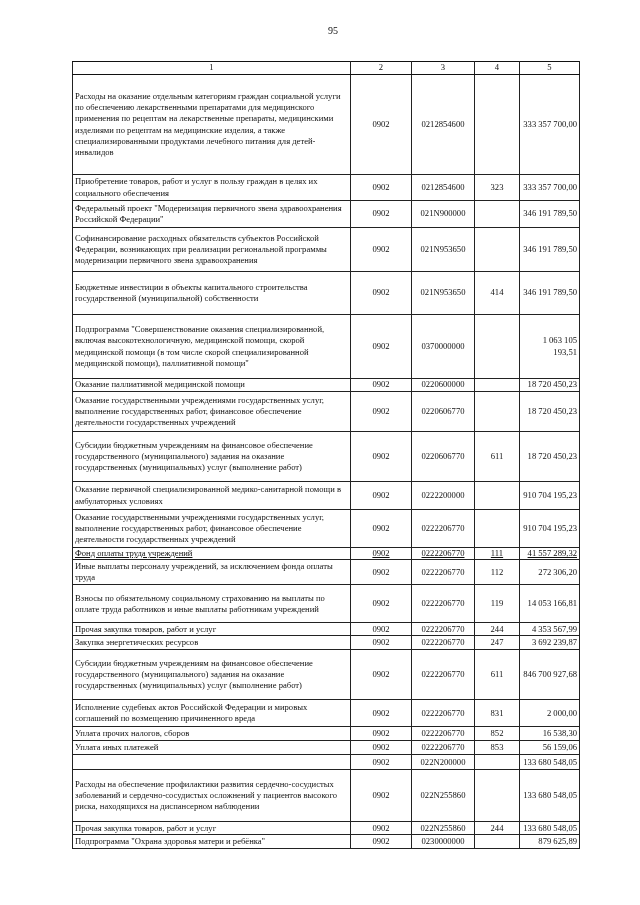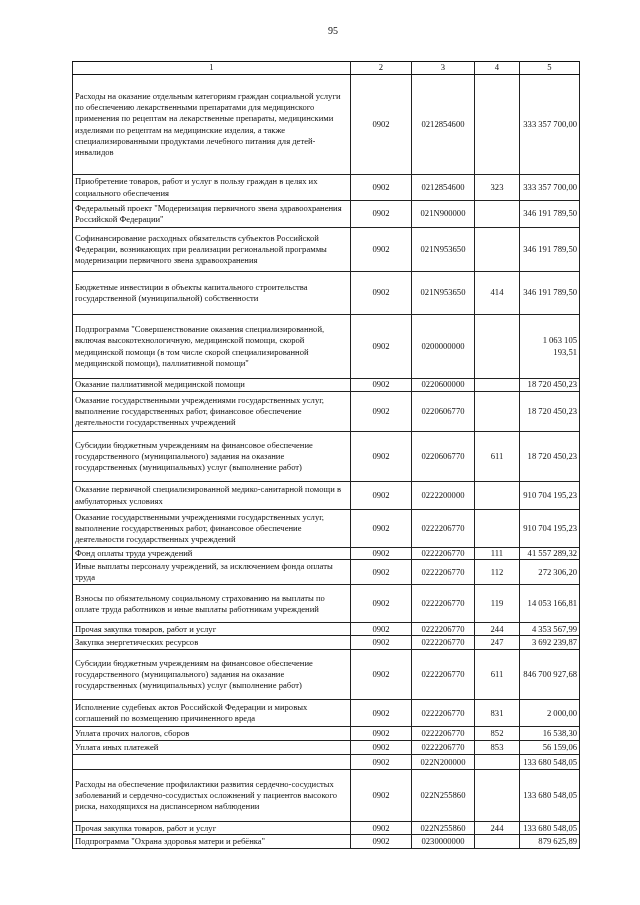--- a/index.html
+++ b/index.html
@@ -69,21 +69,21 @@
       <tr style="height: 43px; font-family: Liberation Serif, serif;">
         <td class="c1">Бюджетные инвестиции в объекты капитального строительства государственной (муниципальной) собственности</td>
         <td class="c2">0902</td>
         <td class="c3">021N953650</td>
         <td class="c4">414</td>
         <td class="c5">346 191 789,50</td>
       </tr>
       <tr style="height: 64px;">
         <td class="c1">Подпрограмма "Совершенствование оказания специализированной, включая высокотехнологичную, медицинской помощи, скорой медицинской помощи (в том числе скорой специализированной медицинской помощи), паллиативной помощи"</td>
         <td class="c2">0902</td>
-        <td class="c3">0200000000</td>
+        <td class="c3">0370000000</td>
         <td class="c4"></td>
         <td class="c5">1 063 105 193,51</td>
       </tr>
       <tr style="height: 13px; padding-left: 29px;">
         <td class="c1">Оказание паллиативной медицинской помощи</td>
         <td class="c2">0902</td>
         <td class="c3">0220600000</td>
         <td class="c4"></td>
         <td class="c5">18 720 450,23</td>
       </tr>
@@ -108,21 +108,21 @@
         <td class="c4"></td>
         <td class="c5">910 704 195,23</td>
       </tr>
       <tr style="height: 38px;">
         <td class="c1">Оказание государственными учреждениями государственных услуг, выполнение государственных работ, финансовое обеспечение деятельности государственных учреждений</td>
         <td class="c2">0902</td>
         <td class="c3">0222206770</td>
         <td class="c4"></td>
         <td class="c5">910 704 195,23</td>
       </tr>
-      <tr style="height: 12px;">
+      <tr style="height: 12px; text-decoration: underline;">
         <td class="c1">Фонд оплаты труда учреждений</td>
         <td class="c2">0902</td>
         <td class="c3">0222206770</td>
         <td class="c4">111</td>
         <td class="c5">41 557 289,32</td>
       </tr>
       <tr style="height: 25px;">
         <td class="c1">Иные выплаты персоналу учреждений, за исключением фонда оплаты труда</td>
         <td class="c2">0902</td>
         <td class="c3">0222206770</td>

